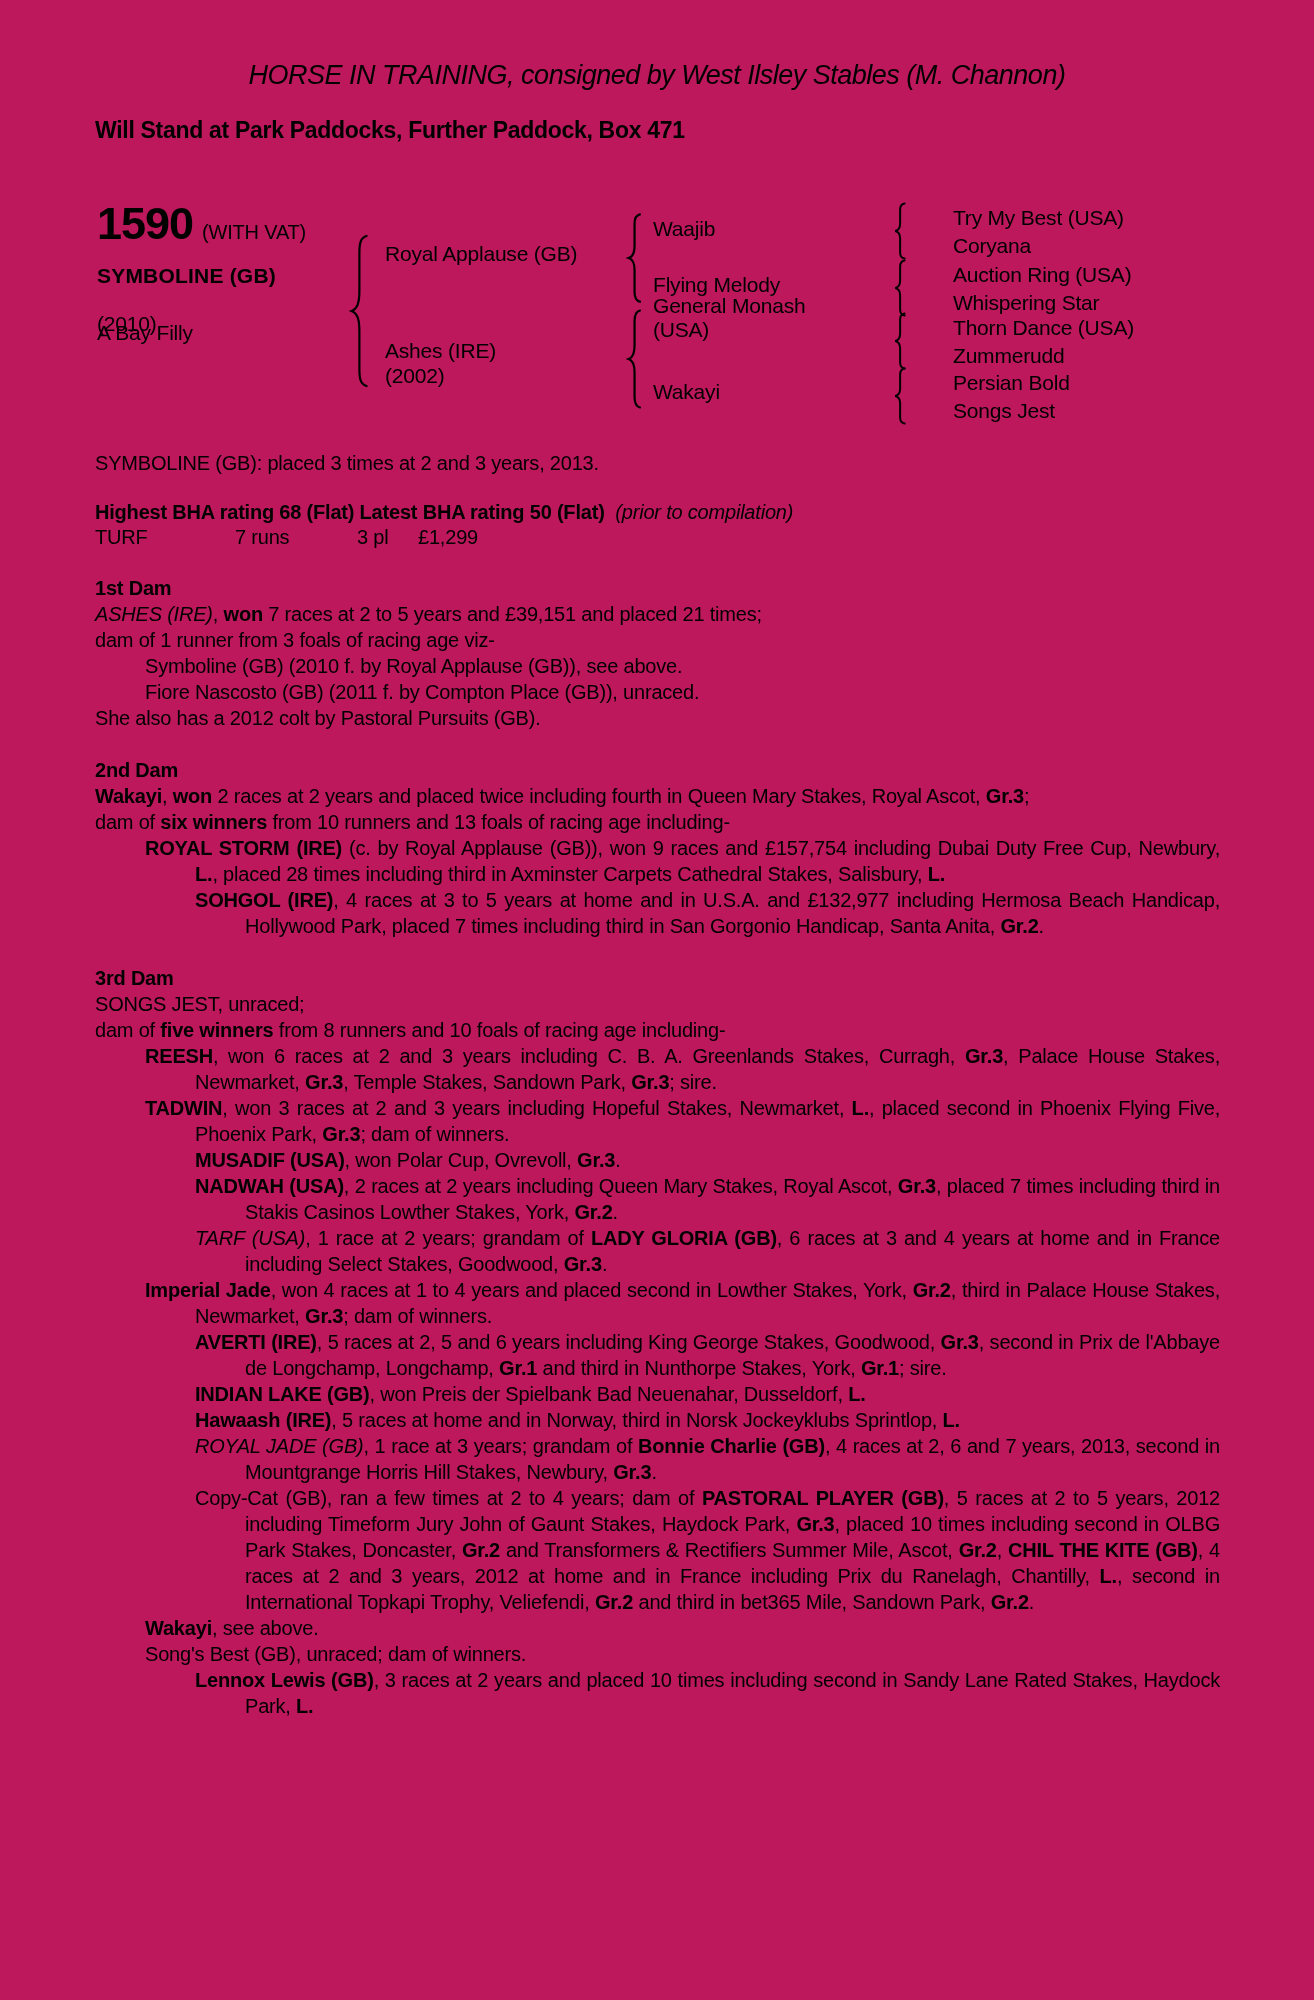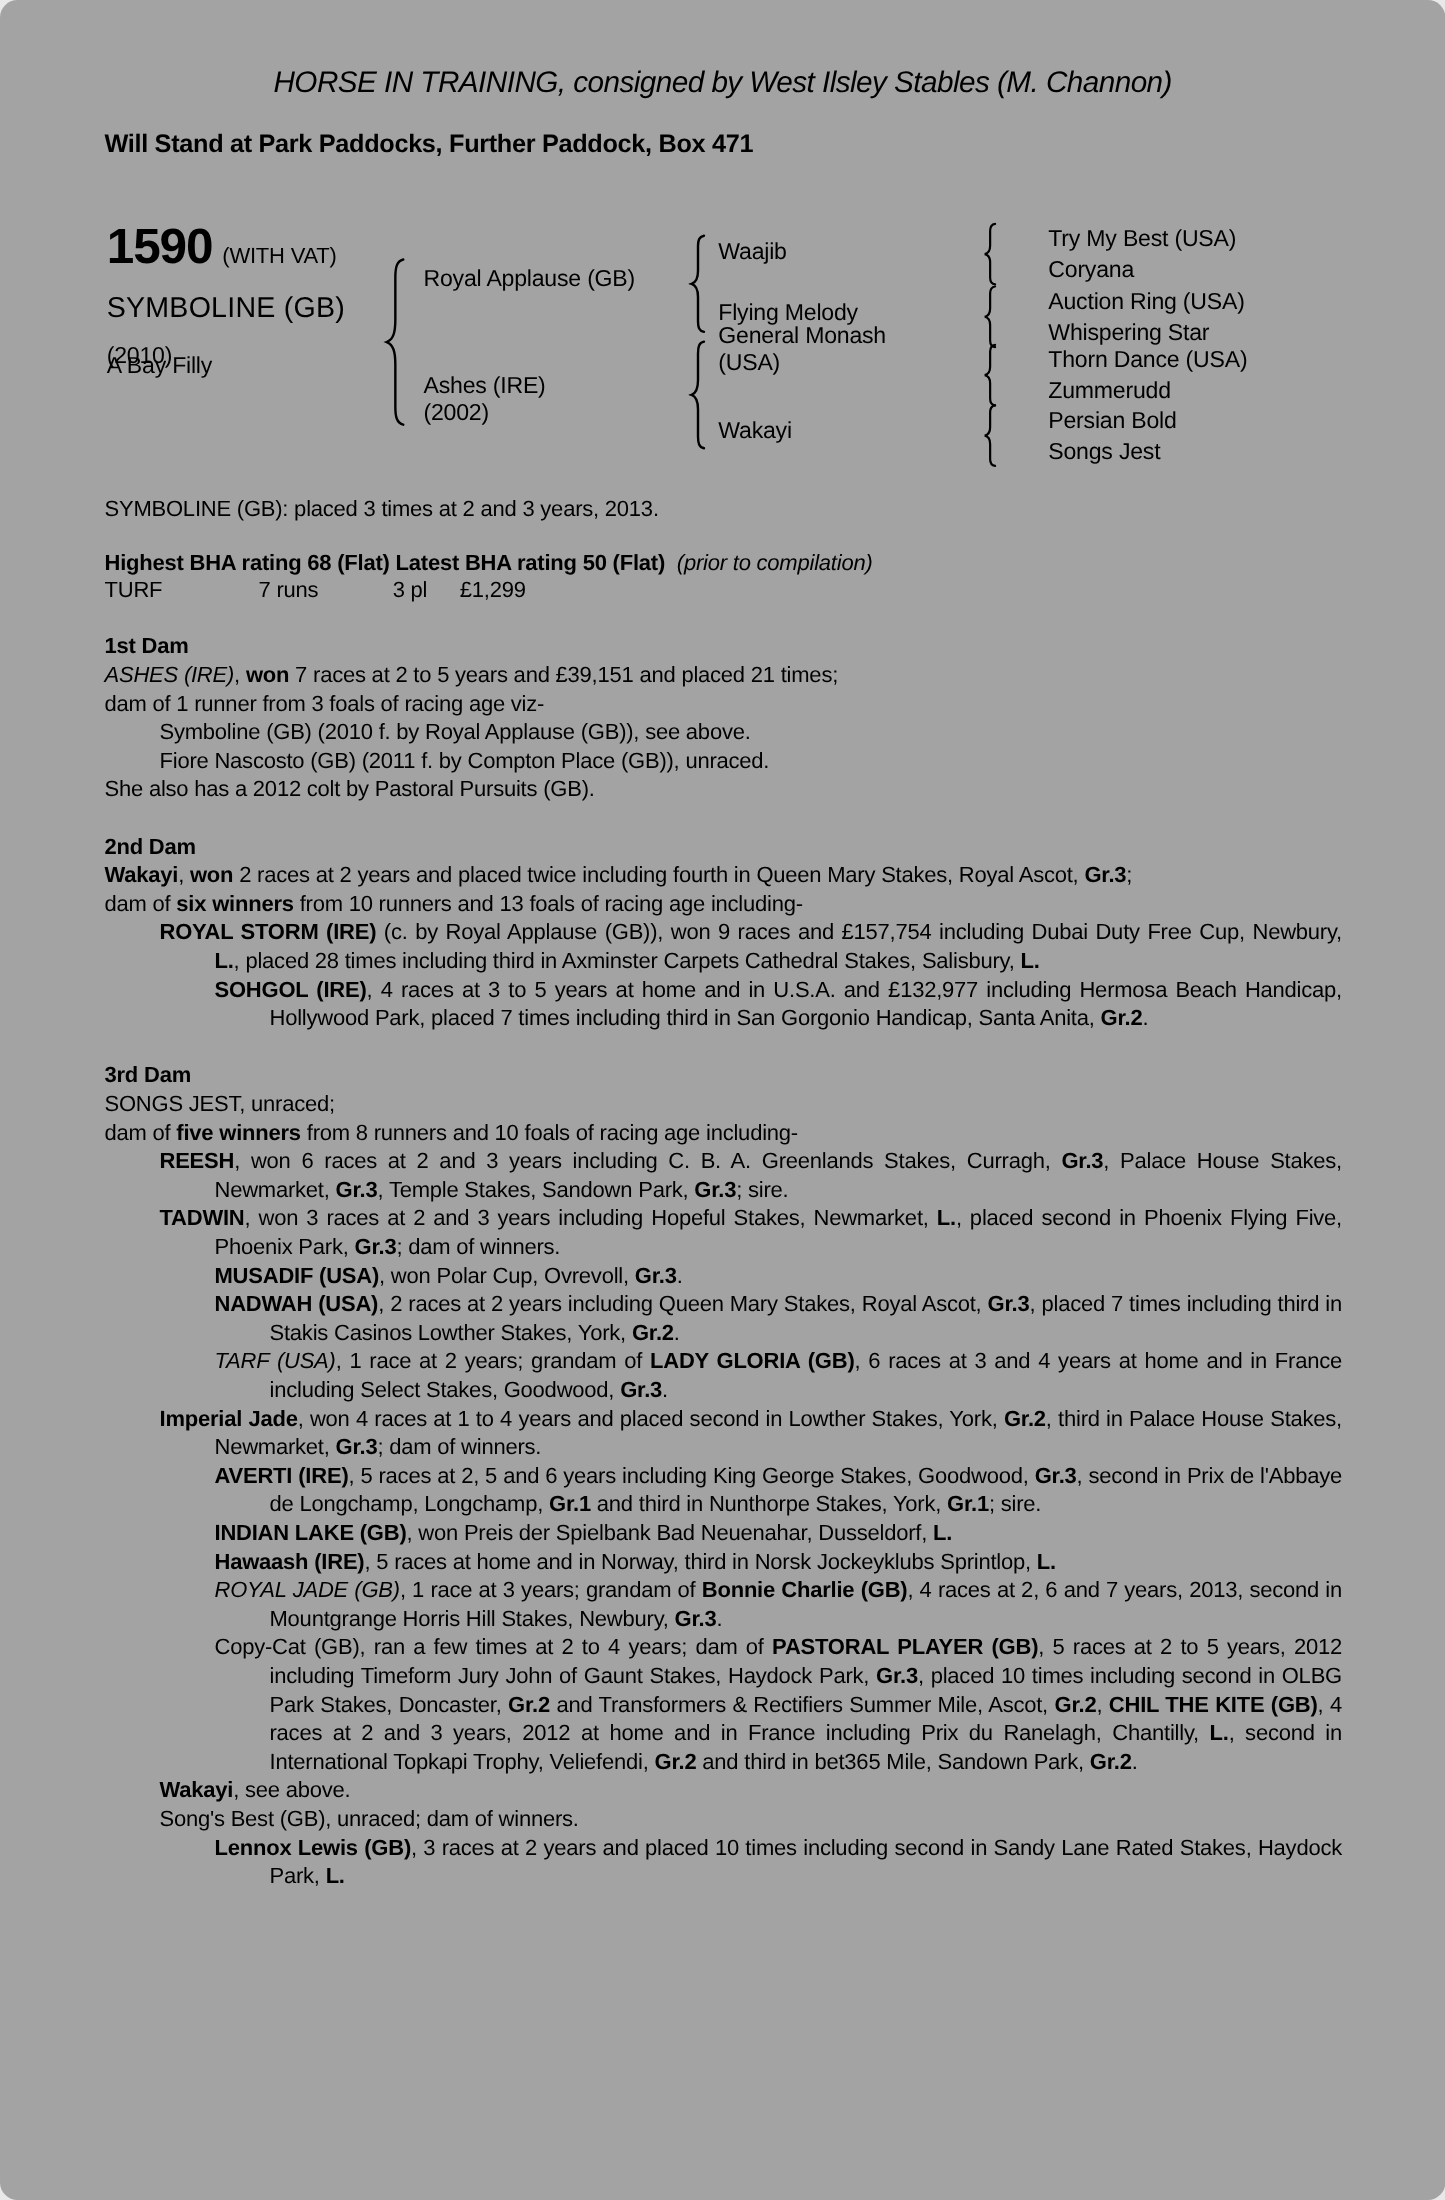--- a/index.html
+++ b/index.html
@@ -1,45 +1,44 @@
 <!DOCTYPE html>
 <html><head>
 <meta charset="utf-8">
 <style>
   html,body { margin:0; padding:0; background:#e8e8e8; }
   .page {
     position:relative;
     width:1314px; height:2000px;
     margin:0 auto;
-    background:#a3a3a3;
+    background:#be185d;
     color:#000;
     font-family:"Liberation Sans", sans-serif;
     overflow:hidden;
-    border-radius:16px;
   }
   
   .title {
     padding-top:60px;
     text-align:center;
     font-style:italic;
     font-size:27px;
     letter-spacing:-0.5px;
   }
   .subheader {
     margin:26px 94px 0 95px;
     font-weight:bold;
     font-size:23px;
     letter-spacing:-0.3px;
   }
   
   .pedigree { position:relative; height:262px; margin-top:18px; font-size:21px; letter-spacing:-0.2px; }
   .abs { position:absolute; white-space:nowrap; }
   .lot-num { font-weight:bold; font-size:45px; letter-spacing:-1px; }
   .lot-vat { font-size:20px; margin-left:9px; }
-  .horse-name { font-weight:normal; font-size:26px; letter-spacing:0.2px; }
+  .horse-name { font-weight:bold; font-size:21px; letter-spacing:0.2px; }
   .gp-wrap { white-space:normal; width:180px; line-height:24px; }
   .ggp { line-height:28px;margin-left:35px; }
   .brace { position:absolute; }
   .brace svg { display:block; width:100%; height:100%; }
   
   .record { margin:28px 94px 0 95px; font-size:20px; letter-spacing:-0.2px; }
   .ratings { margin:26px 94px 0 95px; font-size:20px; letter-spacing:-0.2px; }
   .ratings .bold-line { font-weight:bold; }
   .ratings .ital { font-style:italic; font-weight:normal; }
   .rr-row { margin-top:2px; }

